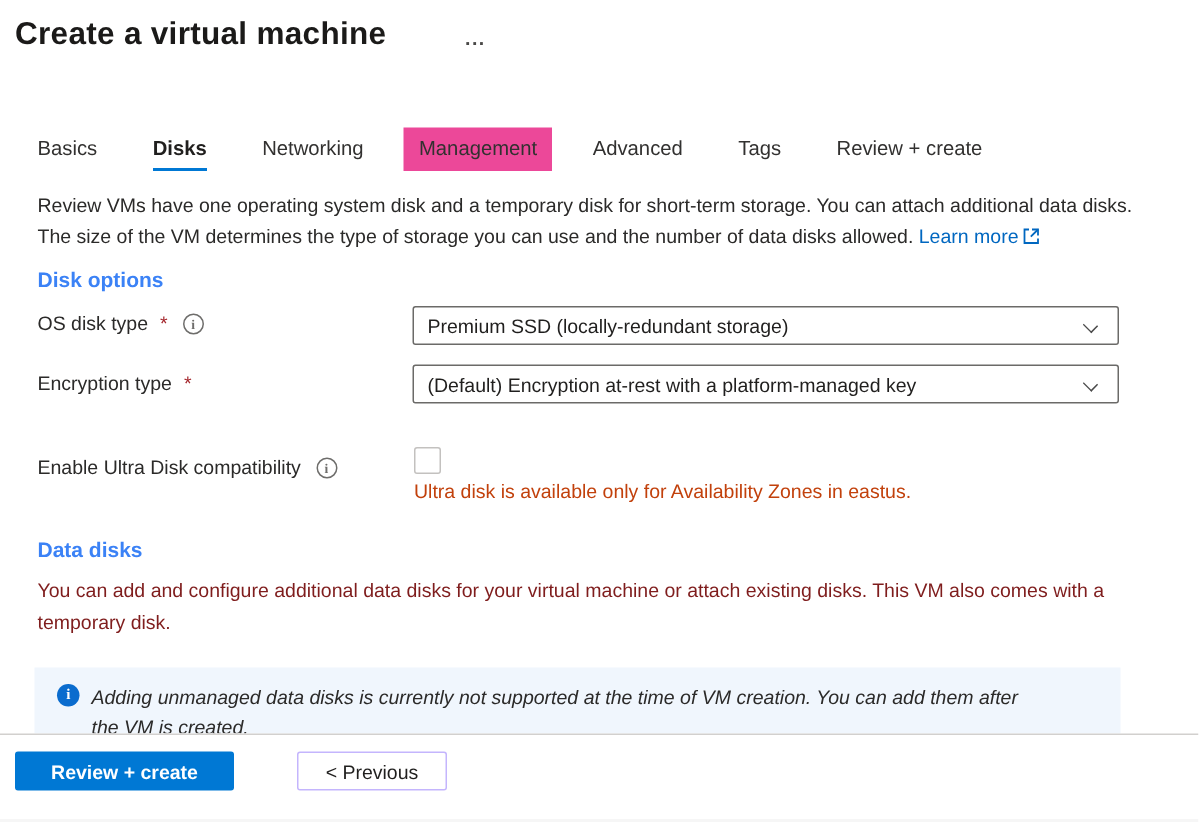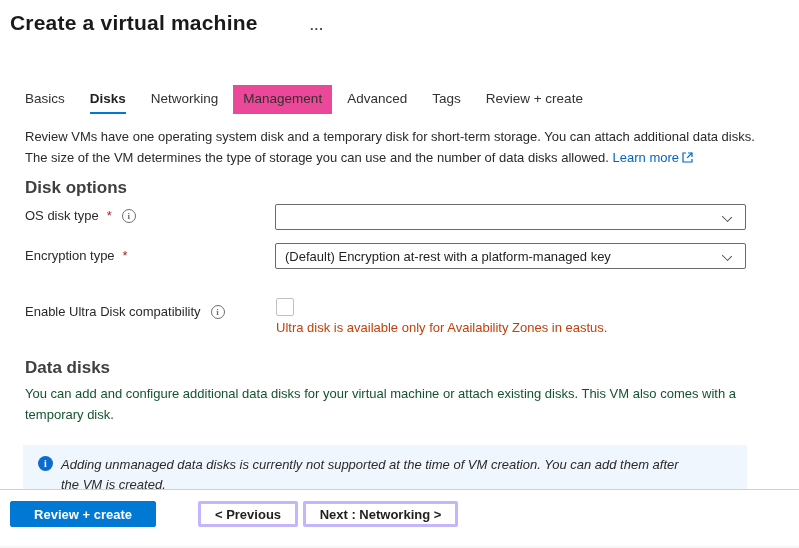--- a/index.html
+++ b/index.html
@@ -22,38 +22,38 @@
   }
   .more-btn {
     left:306px; top:8px;
     color:#494847; font-size:13px; font-weight:700; letter-spacing:1px;
     cursor:pointer; padding:2px 4px;
   }
 
   
   .tabs {
     left:25px; top:83px;
-    display:flex; align-items:flex-start; gap:25px;
+    display:flex; align-items:flex-start; gap:37px;
     font-size:13.5px; color:#323130;
     height:27px;
   }
   .tab { position:relative; padding-bottom:8px; cursor:pointer; white-space:nowrap; }
   .tab.active { font-weight:700; color:#201f1e; }
   .tab.active::after {
     content:""; position:absolute; left:0; right:0; bottom:0;
     height:2px; background:#0078d4;
   }
   .tab.hovered { background:#ec4899; padding:6px 10px 8px 10px; margin:-6px -10px 0 -10px; }
 
   
   .intro { left:25px; top:118px; width:748px; line-height:21px; color:#2b2a29; }
   .link { color:#0067c0; text-decoration:none; cursor:pointer; }
   .ext-icon { display:inline-block; vertical-align:-1px; margin-left:3px; }
 
-  .section-heading { font-weight:700; color:#404040; font-size:17px; }
+  .section-heading { font-weight:700; color:#3b82f6; font-size:14px; }
 
   
   .field-label { left:25px; color:#2b2a29; display:flex; align-items:center; gap:6px; }
   .required { color:#a4262c; margin-left:2px; }
   .info-icon {
     display:inline-block; width:14px; height:14px; border:1px solid #6e6d6b;
     border-radius:50%; color:#6e6d6b; font-size:9px; line-height:12px;
     text-align:center; font-weight:700; font-family:"Liberation Serif", serif;
     cursor:default; margin-left:4px;
   }
@@ -68,21 +68,21 @@
     width:8px; height:8px;
     border-right:1.5px solid #4a4a4a; border-bottom:1.5px solid #4a4a4a;
     transform:rotate(45deg) scaleY(0.8);
   }
   .checkbox {
     left:276px; top:290px; width:18px; height:18px;
     border:1px solid #c3c1bf; border-radius:2px; background:#fff; cursor:pointer;
   }
   .hint { color:#c2410c; }
 
-  .body-text { line-height:21px; color:#14532d; }
+  .body-text { line-height:21px; color:#7f1d1d; }
 
   
   .banner {
     left:23px; top:437px; width:724px; height:44px;
     background:#f0f6fd; overflow:hidden;
   }
   .banner-inner { display:flex; padding:10px 55px 0 15px; gap:8px; }
   .banner-icon {
     flex:0 0 auto; width:15px; height:15px; border-radius:50%;
     background:#0a6cce; color:#fff; font-size:10px; line-height:15px;
@@ -99,21 +99,21 @@
   .btn {
     position:absolute; top:11px; height:26px;
     display:flex; align-items:center; justify-content:center;
     font-size:13px; border-radius:2px; cursor:pointer; white-space:nowrap;
   }
   .btn-primary {
     left:10px; width:146px;
     background:#0078d4; color:#fff; font-weight:700; border:1px solid #0078d4;
   }
   .btn-secondary {
-    background:#fff; color:#201f1e; border:3px solid #c4b5fd;font-weight:bold;
+    background:#fff; color:#201f1e; border:1px solid #c4b5fd;
   }
   .btn-prev { left:198px; width:100px; }
   .btn-next { left:303px; width:155px; }
 
   
   .hscroll-track { left:0; top:538px; width:799px; height:10px; background:#f6f6f6; }
   .hscroll-thumb { left:0; top:541px; width:799px; height:7px; background:#c1c1c1; cursor:pointer; }
 </style>
 </head>
 <body>
@@ -140,20 +140,21 @@
 </p>
 
 <h2 class="abs section-heading" style="left:25px; top:170px;">Disk options</h2>
 
 <div class="abs field-label" style="top:200px;">
   <span>OS disk type</span>
     <span class="required">*</span>
     <span class="info-icon">i</span>
 </div>
 <div class="abs dropdown" style="top:196px;">
+  <span>Premium SSD (locally-redundant storage)</span>
   <span class="chevron"></span>
 </div>
 
 <div class="abs field-label" style="top:240px;">
   <span>Encryption type</span>
     <span class="required">*</span>
 </div>
 <div class="abs dropdown" style="top:235px;align-items:center;">
   <span>(Default) Encryption at-rest with a platform-managed key</span>
   <span class="chevron"></span>
@@ -172,17 +173,16 @@
 <div class="abs banner">
   <div class="banner-inner">
     <span class="banner-icon">i</span>
     <span class="banner-text">Adding unmanaged data disks is currently not supported at the time of VM creation. You can add them after the VM is created.</span>
   </div>
 </div>
 
 <div class="abs footer">
   <button class="btn btn-primary">Review + create</button>
   <button class="btn btn-secondary btn-prev">&lt; Previous</button>
-  <button class="btn btn-secondary btn-next">Next : Networking &gt;</button>
 </div>
 
 <div class="abs hscroll-track"></div>
 <div class="abs hscroll-thumb"></div>
 
 </body></html>

